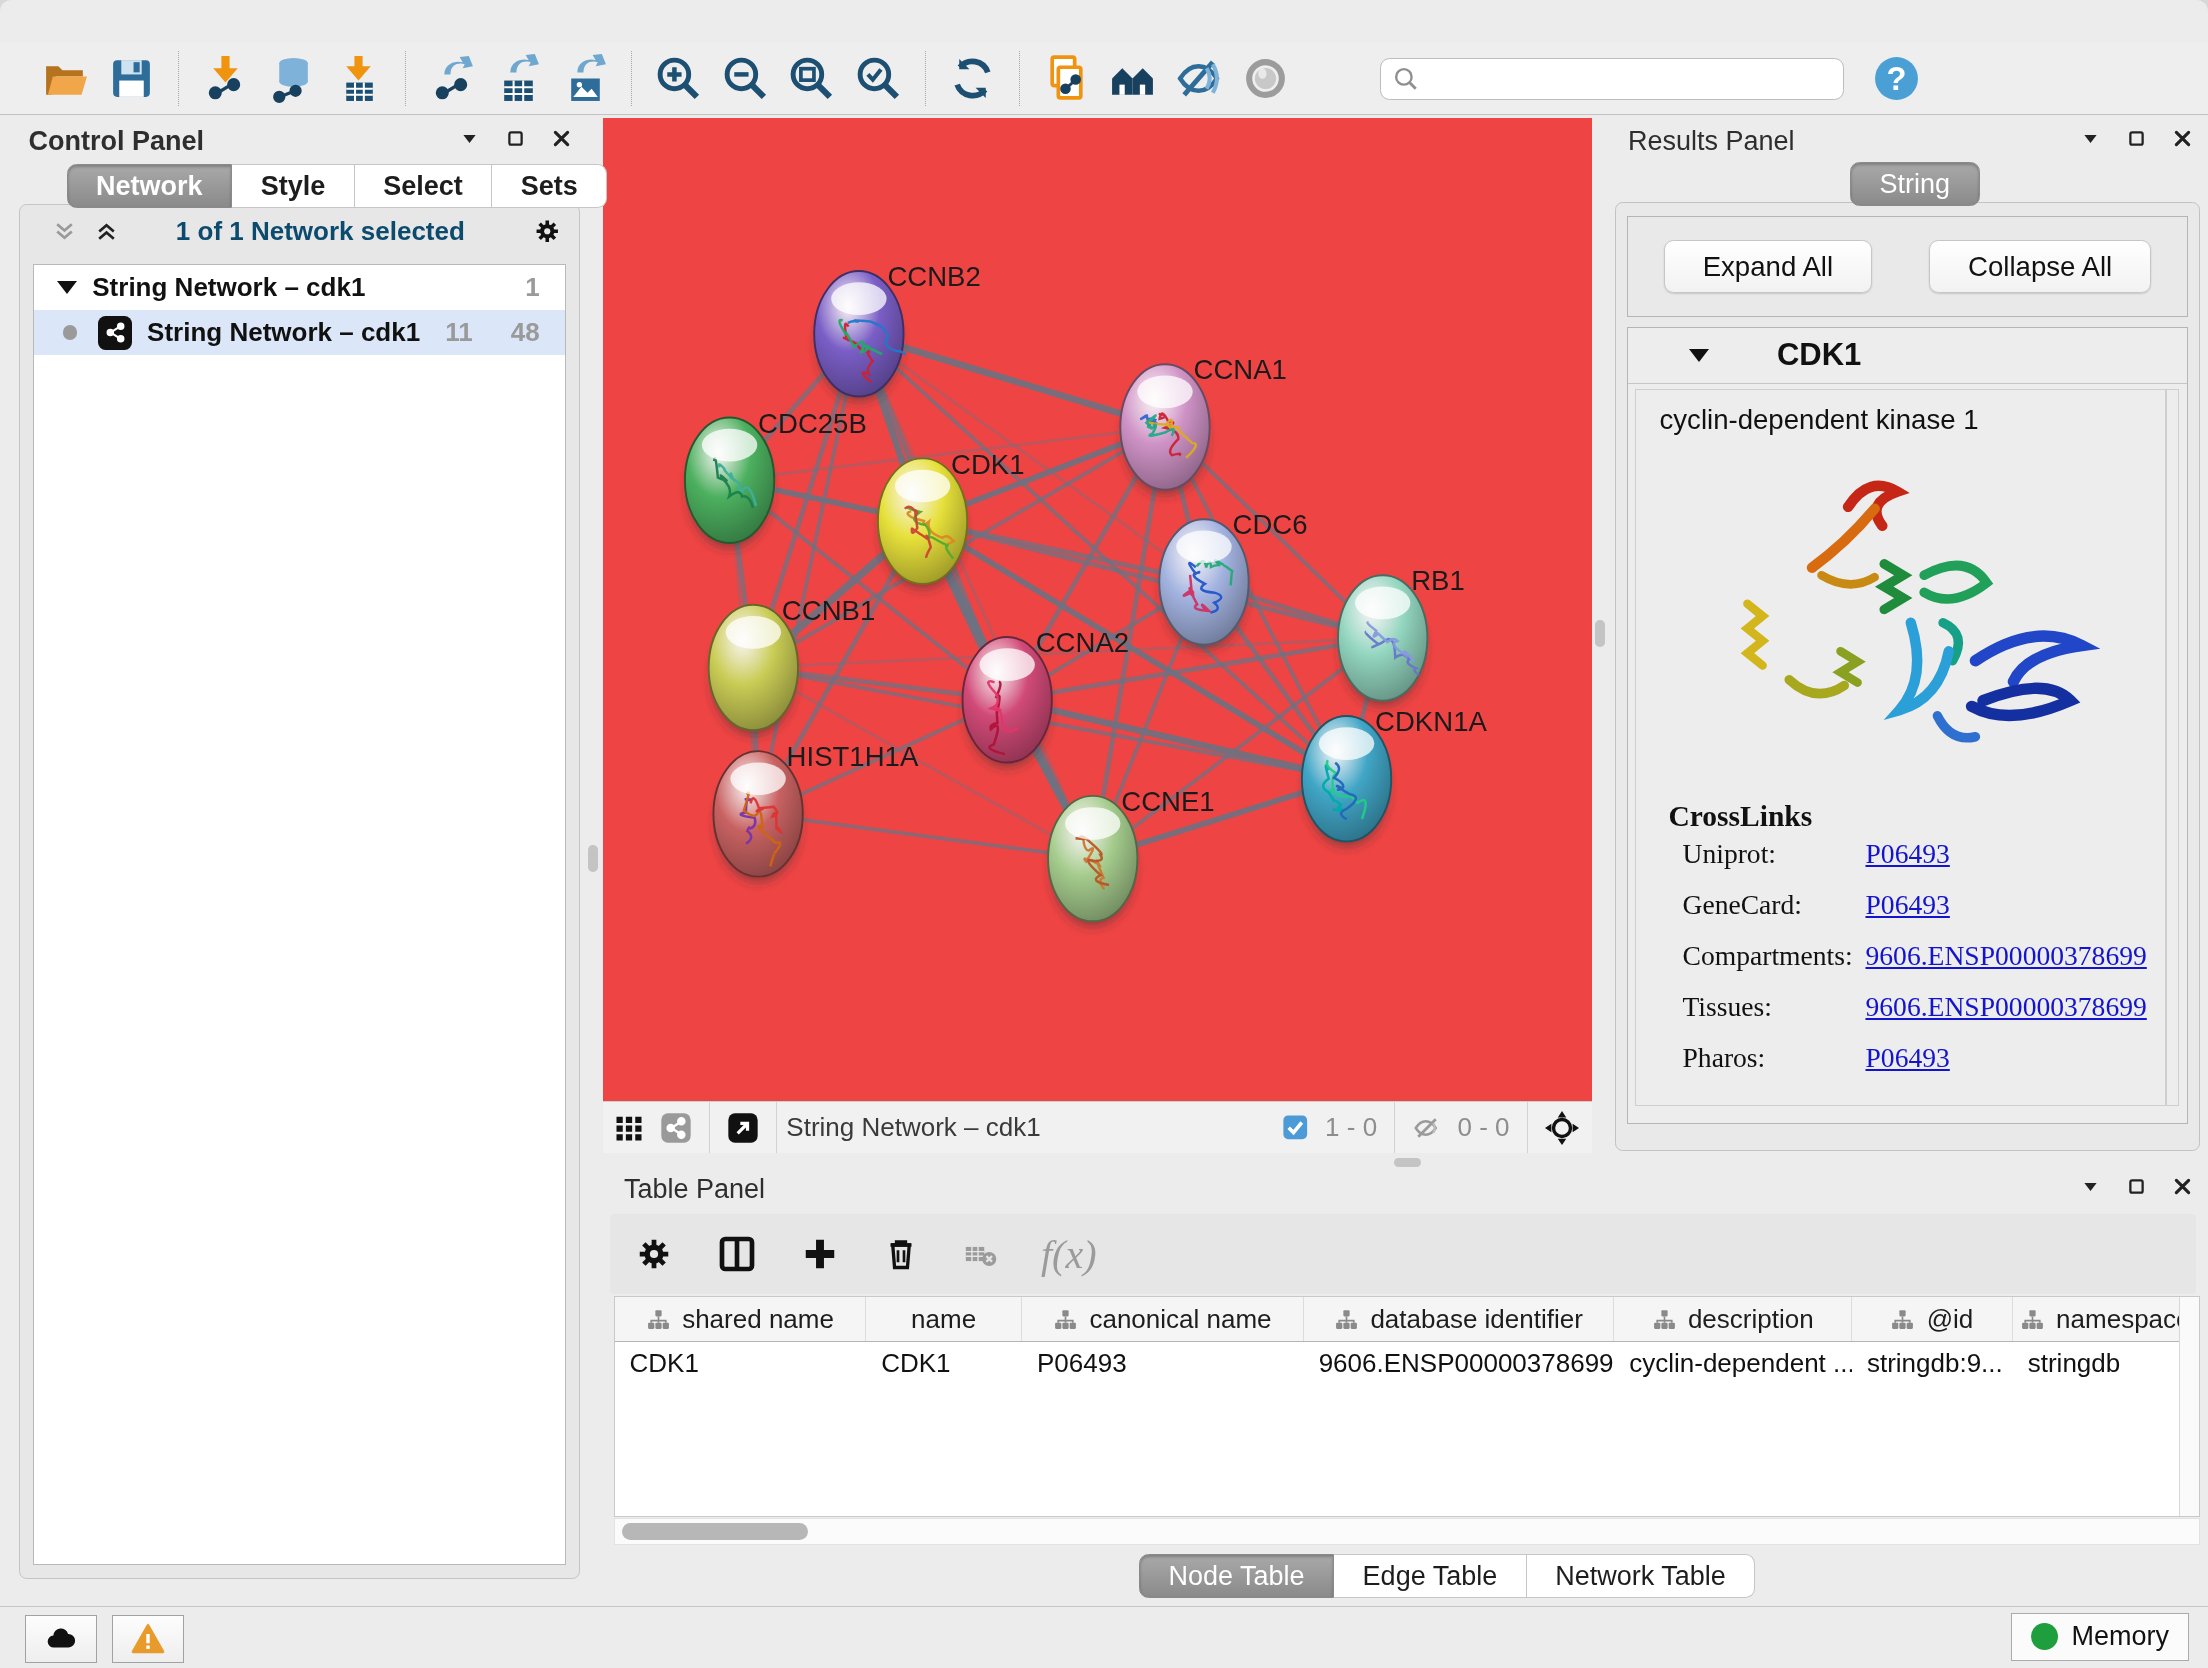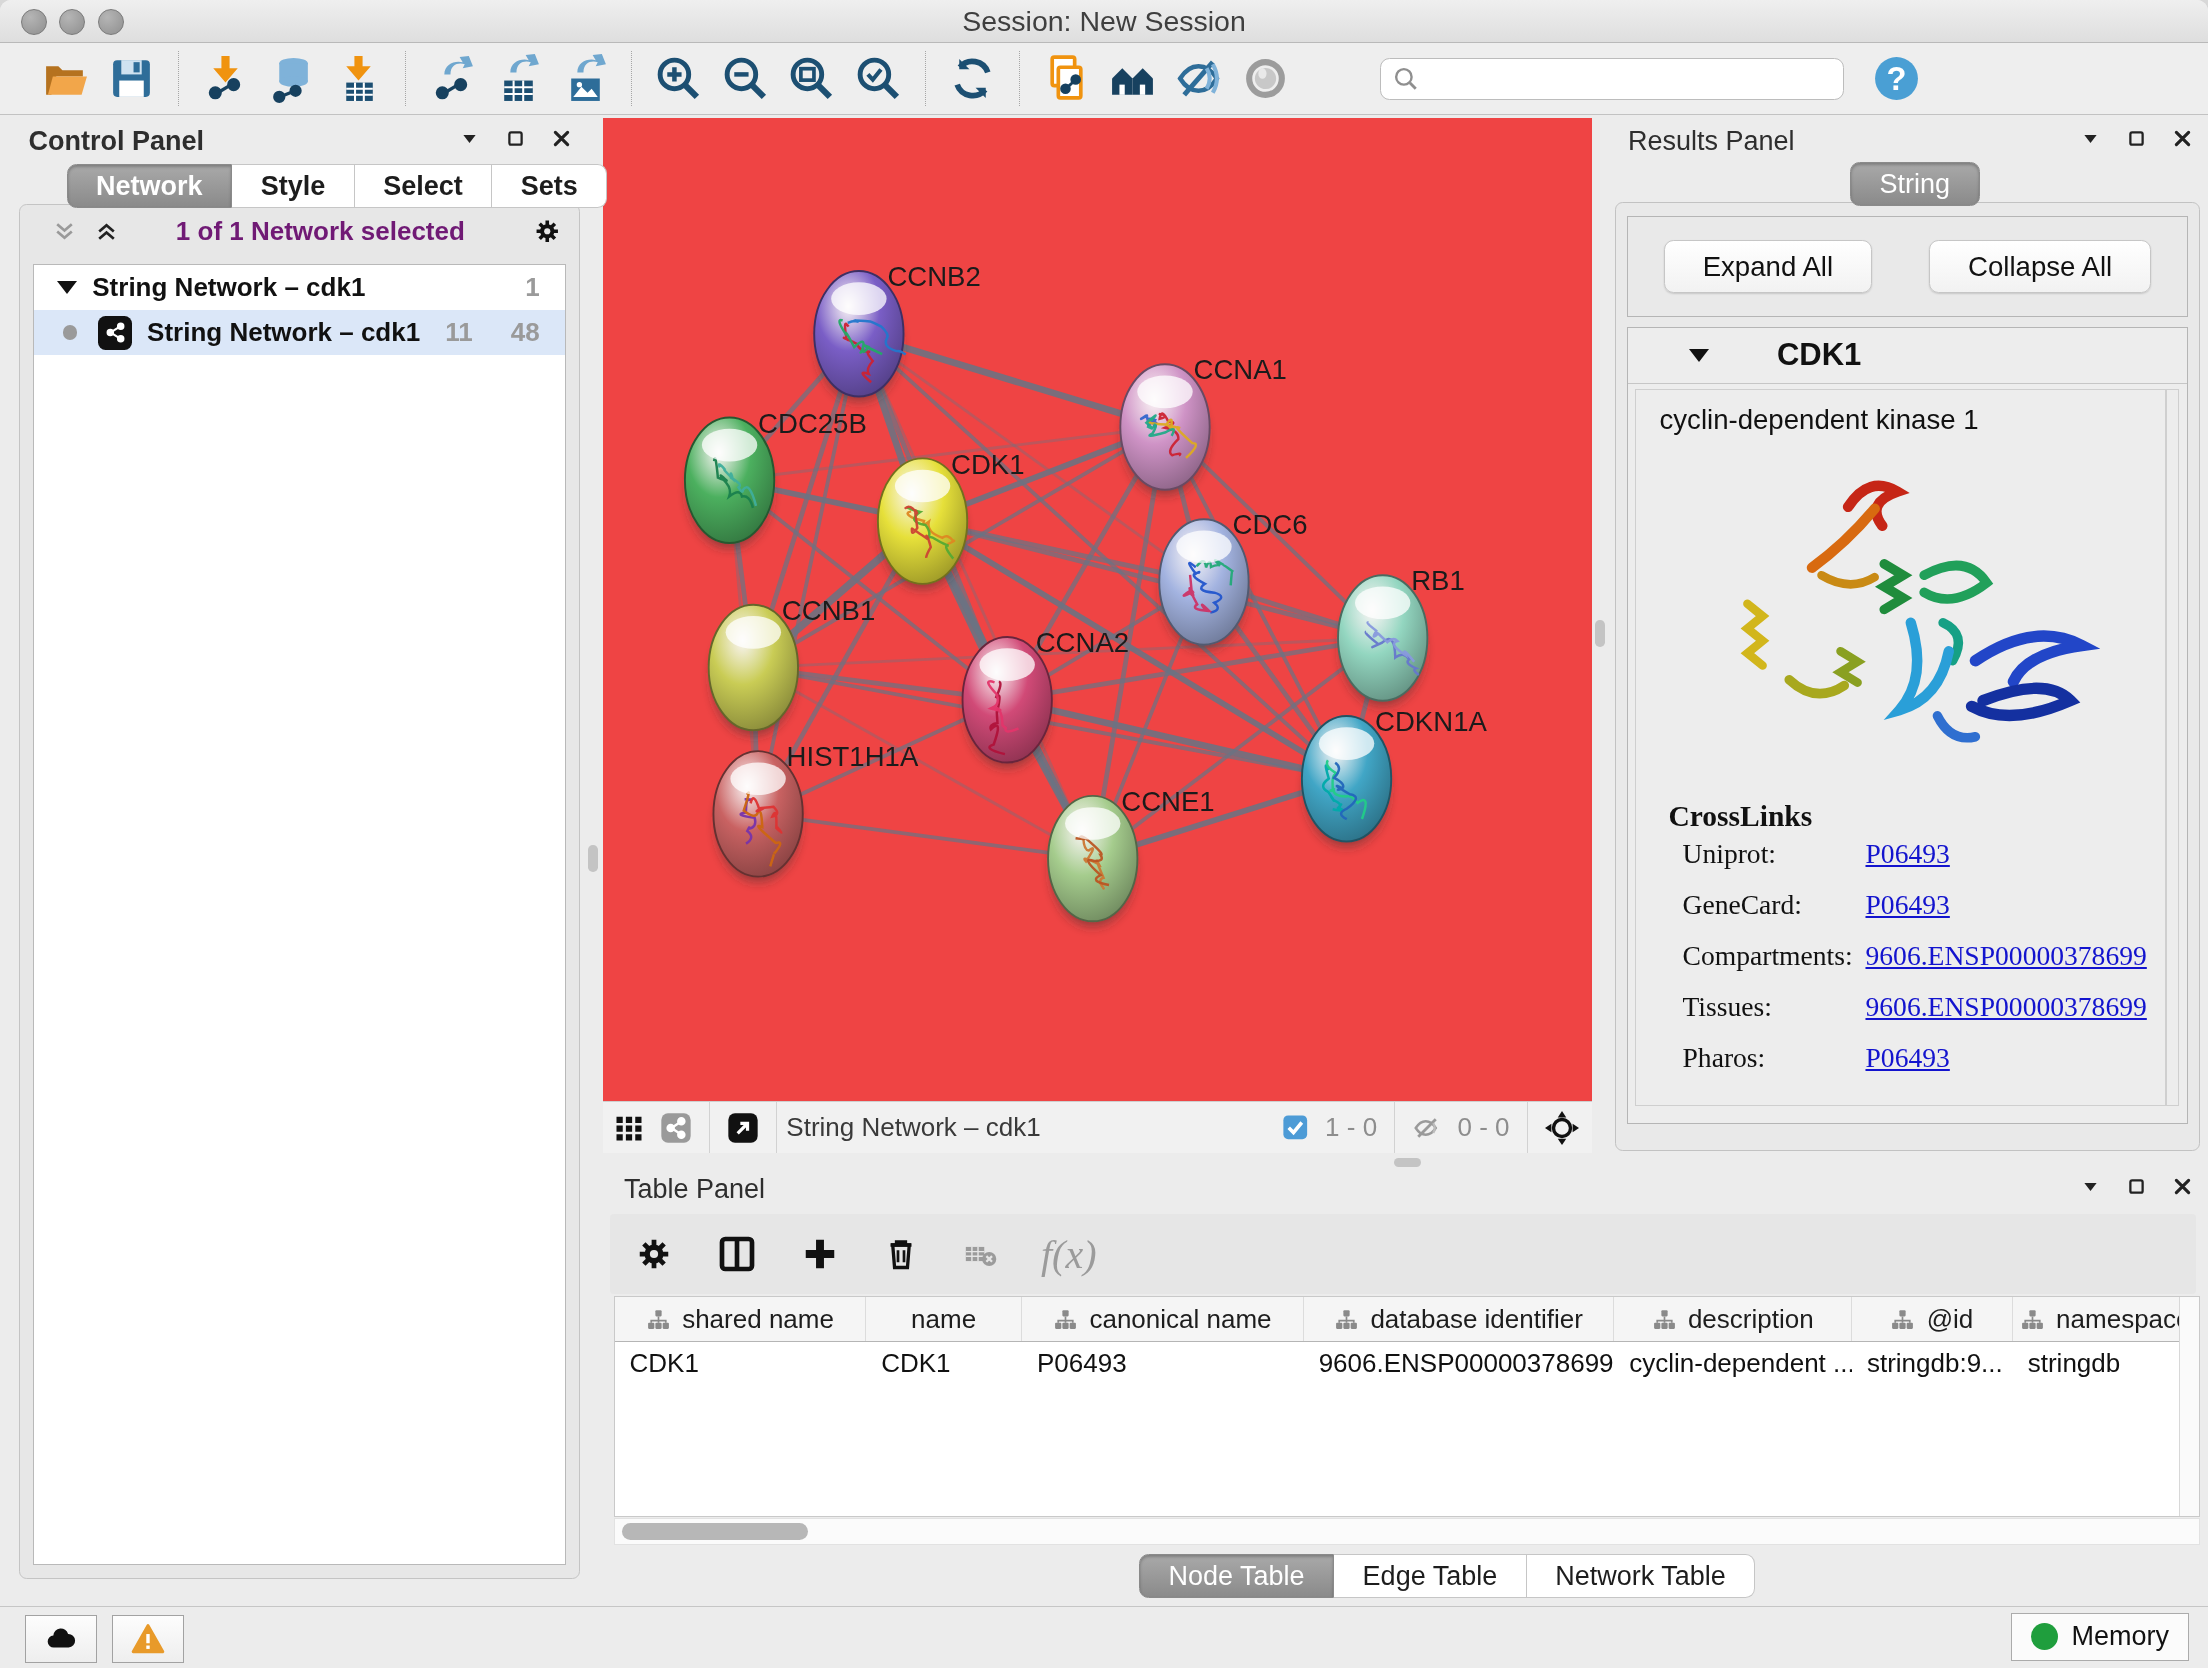--- a/index.html
+++ b/index.html
@@ -36,21 +36,21 @@
     box-shadow:inset 0 1.9px 2.9px rgba(0,0,0,.25);}
   .seg.single{border-radius:9.5px;border-left-width:1px;}
   
   .cpanel{position:absolute;left:7.6px;top:120px;width:578px;height:1465px;font-weight:bold;}
   .cp-title{position:absolute;left:21px;top:5.7px;}
   .cp-wicons{position:absolute;right:9.5px;top:3.8px;}
   .cp-tabs{position:absolute;left:59px;top:44px;z-index:2;align-items:flex-end;}
   .cp-inner{position:absolute;left:11.4px;right:5.7px;top:84px;bottom:5.7px;background:#e7e7e7;
     border:1px solid #c4c4c4;border-radius:7.6px;}
   .cp-head{height:53px;display:flex;align-items:center;padding:0 17px;}
-  .cp-head .hdtext{flex:1;text-align:center;font-size:26px;color:#701a75;}
+  .cp-head .hdtext{flex:1;text-align:center;font-size:26px;color:#0c4a6e;}
   .tree{position:absolute;left:13.3px;right:13.3px;top:59px;bottom:13.3px;background:#ffffff;
     border:1px solid #b9b9b9;}
   .trow{display:flex;align-items:center;height:45px;font-size:26px;color:#111;}
   .trow .cnt{color:#9a9a9a;margin-left:auto;padding-right:25px;display:flex;gap:38px;}
   .trow.sel{background:#dbe7f8;}
   .tri{width:0;height:0;border-left:10.5px solid transparent;border-right:10.5px solid transparent;
     border-top:13.3px solid #111;margin:0 15px 0 23px;}
   .dot{width:14.3px;height:14.3px;border-radius:50%;background:#9a9a9a;margin:0 21px 0 28.5px;}
   .strico{width:34px;height:34px;border-radius:7.6px;background:#111;display:flex;align-items:center;
     justify-content:center;margin-right:15px;}
@@ -121,28 +121,20 @@
   .memory{position:absolute;right:19px;top:5.7px;height:46px;border:1.9px solid #ababab;background:#fbfbfb;
     display:flex;align-items:center;gap:13.3px;padding:0 19px;font-size:27px;color:#111;}
   .memdot{width:27px;height:27px;border-radius:50%;background:#1f9e3d;}
   svg{display:block;}
 </style>
 </head>
 <body>
 
 <div id="window">
 
-  <div class="titlebar">
-    <div class="lights">
-      <span class="light"></span>
-      <span class="light"></span>
-      <span class="light"></span>
-    </div>
-    <div class="wtitle">Session: New Session</div>
-  </div>
 
   <div class="toolbar">
     <span class="tbicon">
         <svg viewBox="0 0 24 24">
           <path d="M2.5 6h6l2 2h10v3H7.5l-2.4 9H2.5z" fill="#b5721f"></path>
           <path d="M5.8 11h16.7l-2.6 9H3.4z" fill="#f2a64a"></path>
         </svg>
       </span>
     <span class="tbicon">
         <svg viewBox="0 0 24 24">

